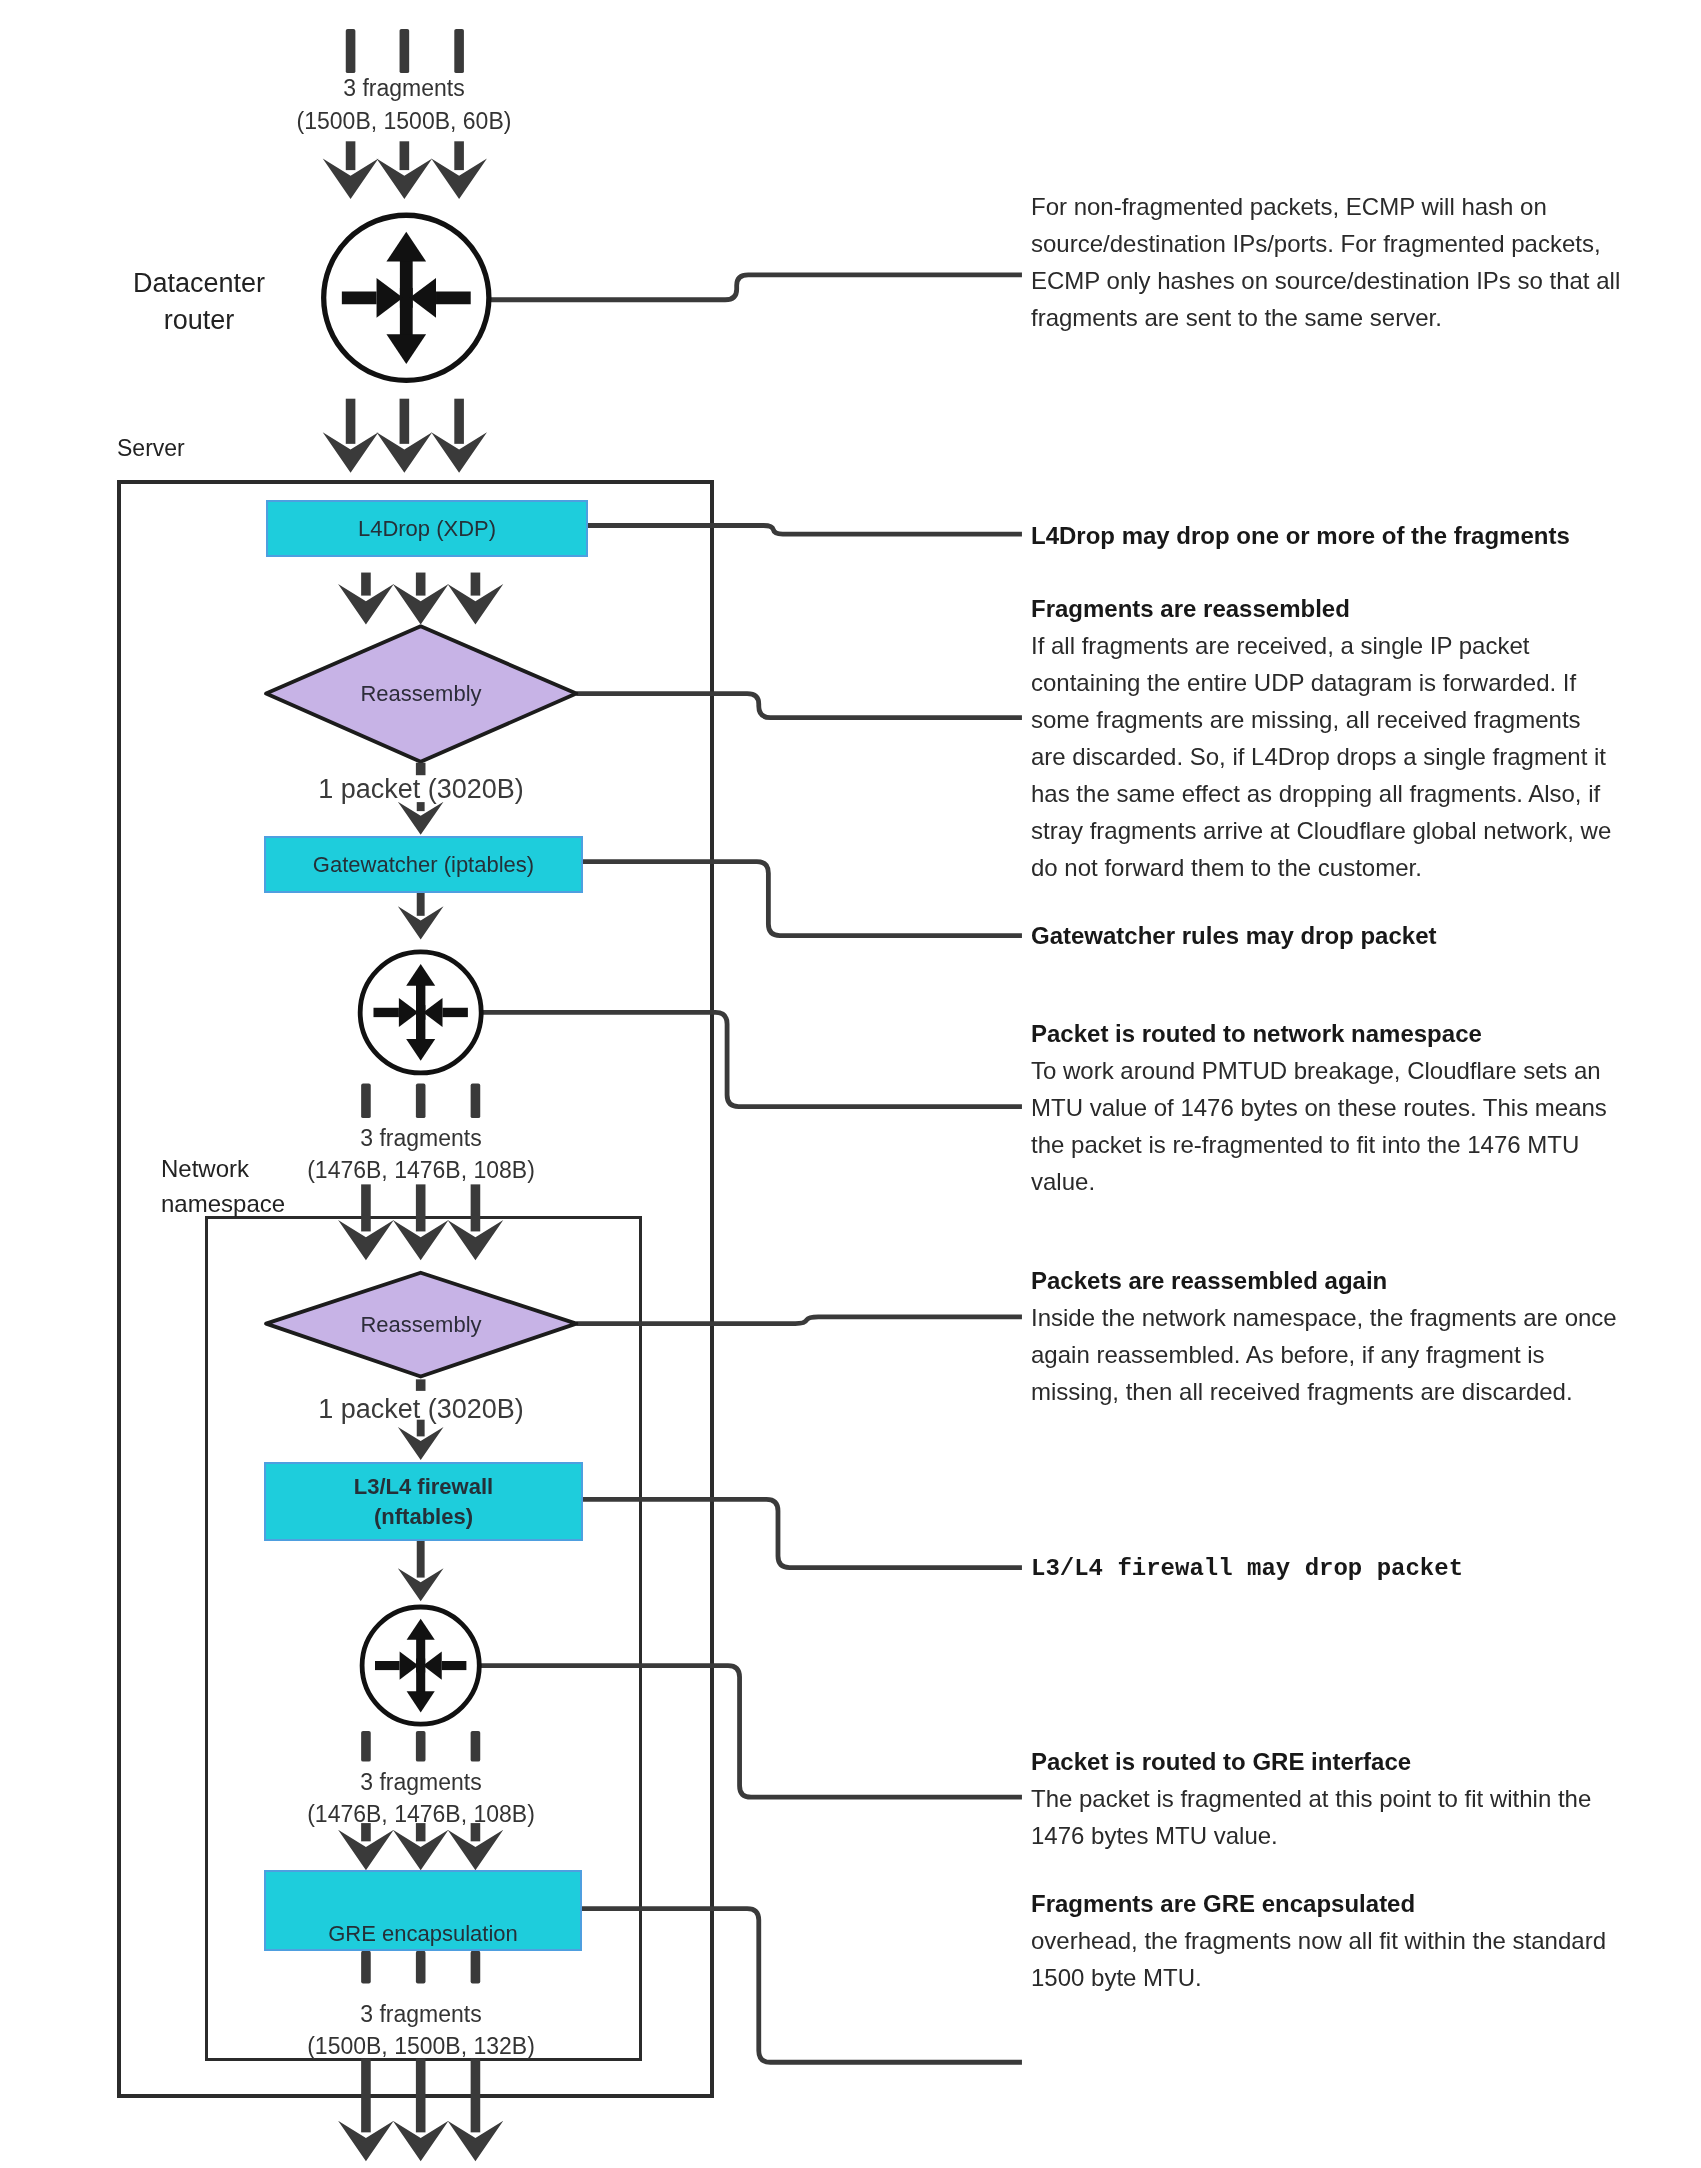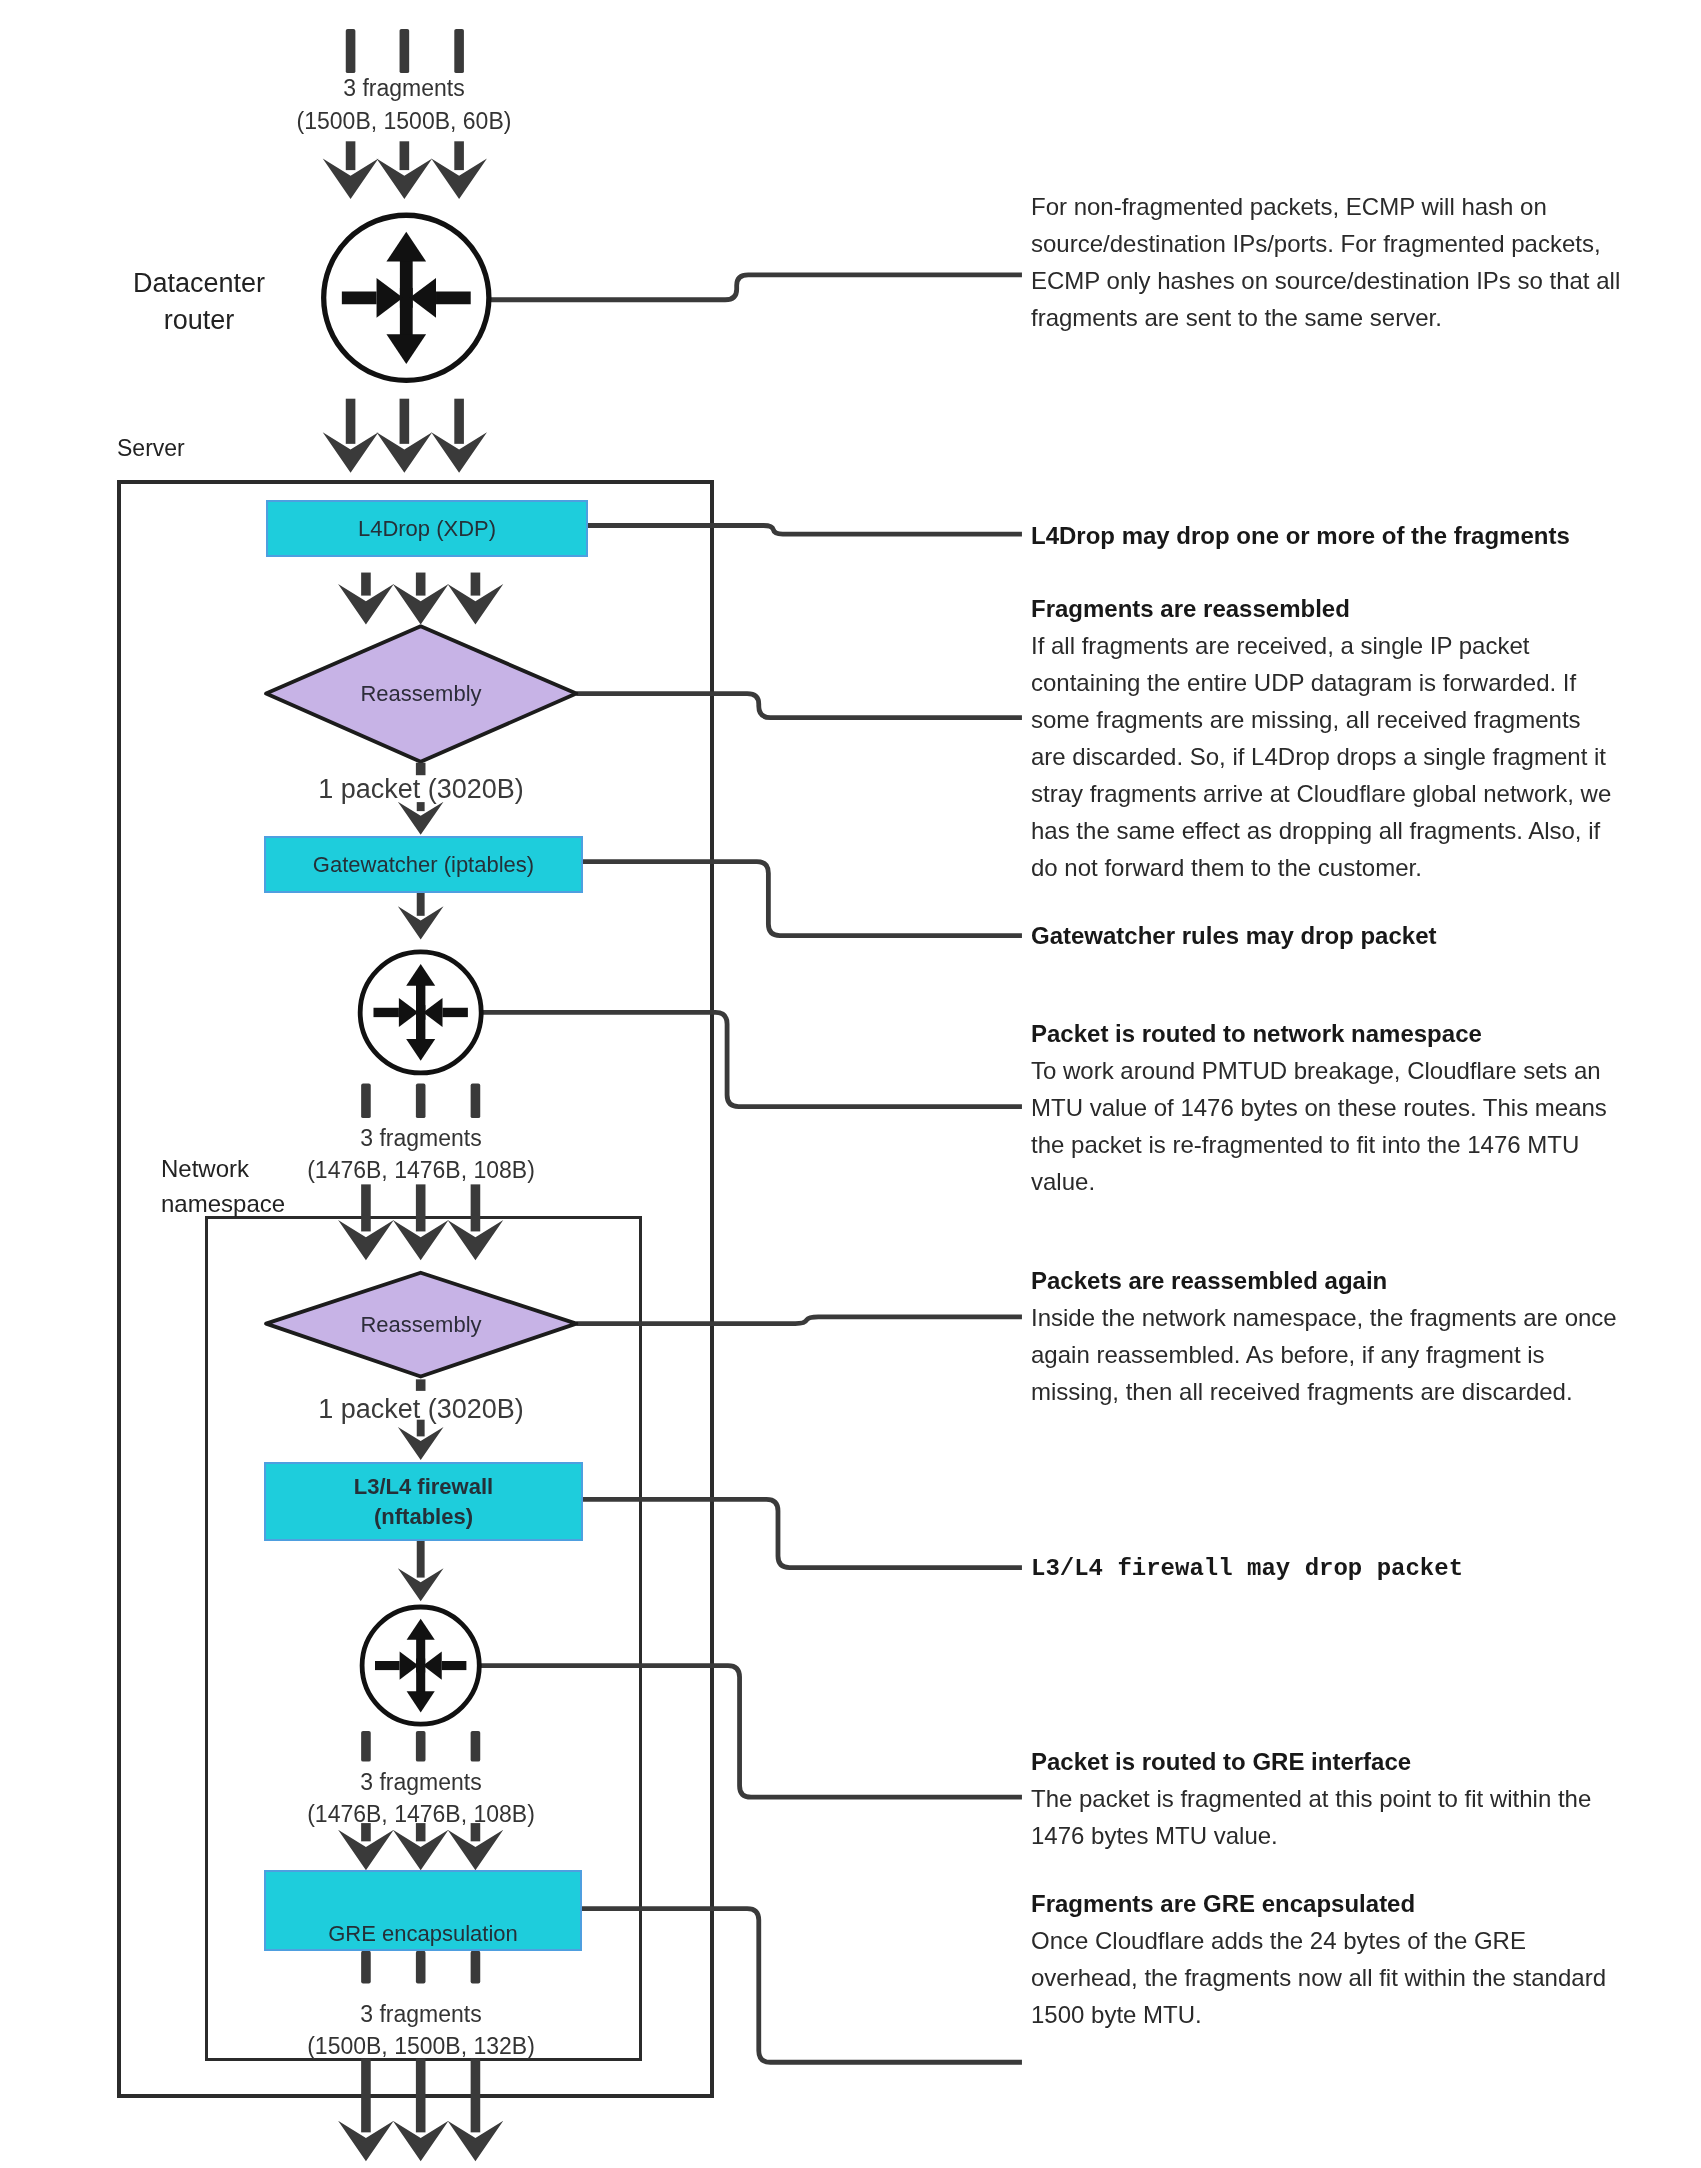--- a/index.html
+++ b/index.html
@@ -237,22 +237,22 @@
       </div>
       <div class="ann" style="top: 517px;">
         <div class="t">L4Drop may drop one or more of the fragments</div>
       </div>
       <div class="ann" style="top: 590px;">
         <div class="t">Fragments are reassembled</div>
         <div class="l">If all fragments are received, a single IP packet</div>
         <div class="l">containing the entire UDP datagram is forwarded. If</div>
         <div class="l">some fragments are missing, all received fragments</div>
         <div class="l">are discarded. So, if L4Drop drops a single fragment it</div>
+        <div class="l">has the same effect as dropping all fragments. Also, if</div>
         <div class="l">stray fragments arrive at Cloudflare global network, we</div>
-        <div class="l">has the same effect as dropping all fragments. Also, if</div>
         <div class="l">do not forward them to the customer.</div>
       </div>
       <div class="ann" style="top: 917px;">
         <div class="t">Gatewatcher rules may drop packet</div>
       </div>
       <div class="ann" style="top: 1015px;">
         <div class="t">Packet is routed to network namespace</div>
         <div class="l">To work around PMTUD breakage, Cloudflare sets an</div>
         <div class="l">MTU value of 1476 bytes on these routes. This means</div>
         <div class="l">the packet is re-fragmented to fit into the 1476 MTU</div>
@@ -267,19 +267,18 @@
       <div class="ann" style="top: 1550px; font-family: Liberation Mono, monospace;">
         <div class="t">L3/L4 firewall may drop packet</div>
       </div>
       <div class="ann" style="top: 1743px;">
         <div class="t">Packet is routed to GRE interface</div>
         <div class="l">The packet is fragmented at this point to fit within the</div>
         <div class="l">1476 bytes MTU value.</div>
       </div>
       <div class="ann" style="top: 1885px;">
         <div class="t">Fragments are GRE encapsulated</div>
-        <div class="l">Once Cloudflare adds the 24 bytes of the GRE</div>
         <div class="l">overhead, the fragments now all fit within the standard</div>
         <div class="l">1500 byte MTU.</div>
       </div>
     </div>
 </div>
 
 
 </body></html>

